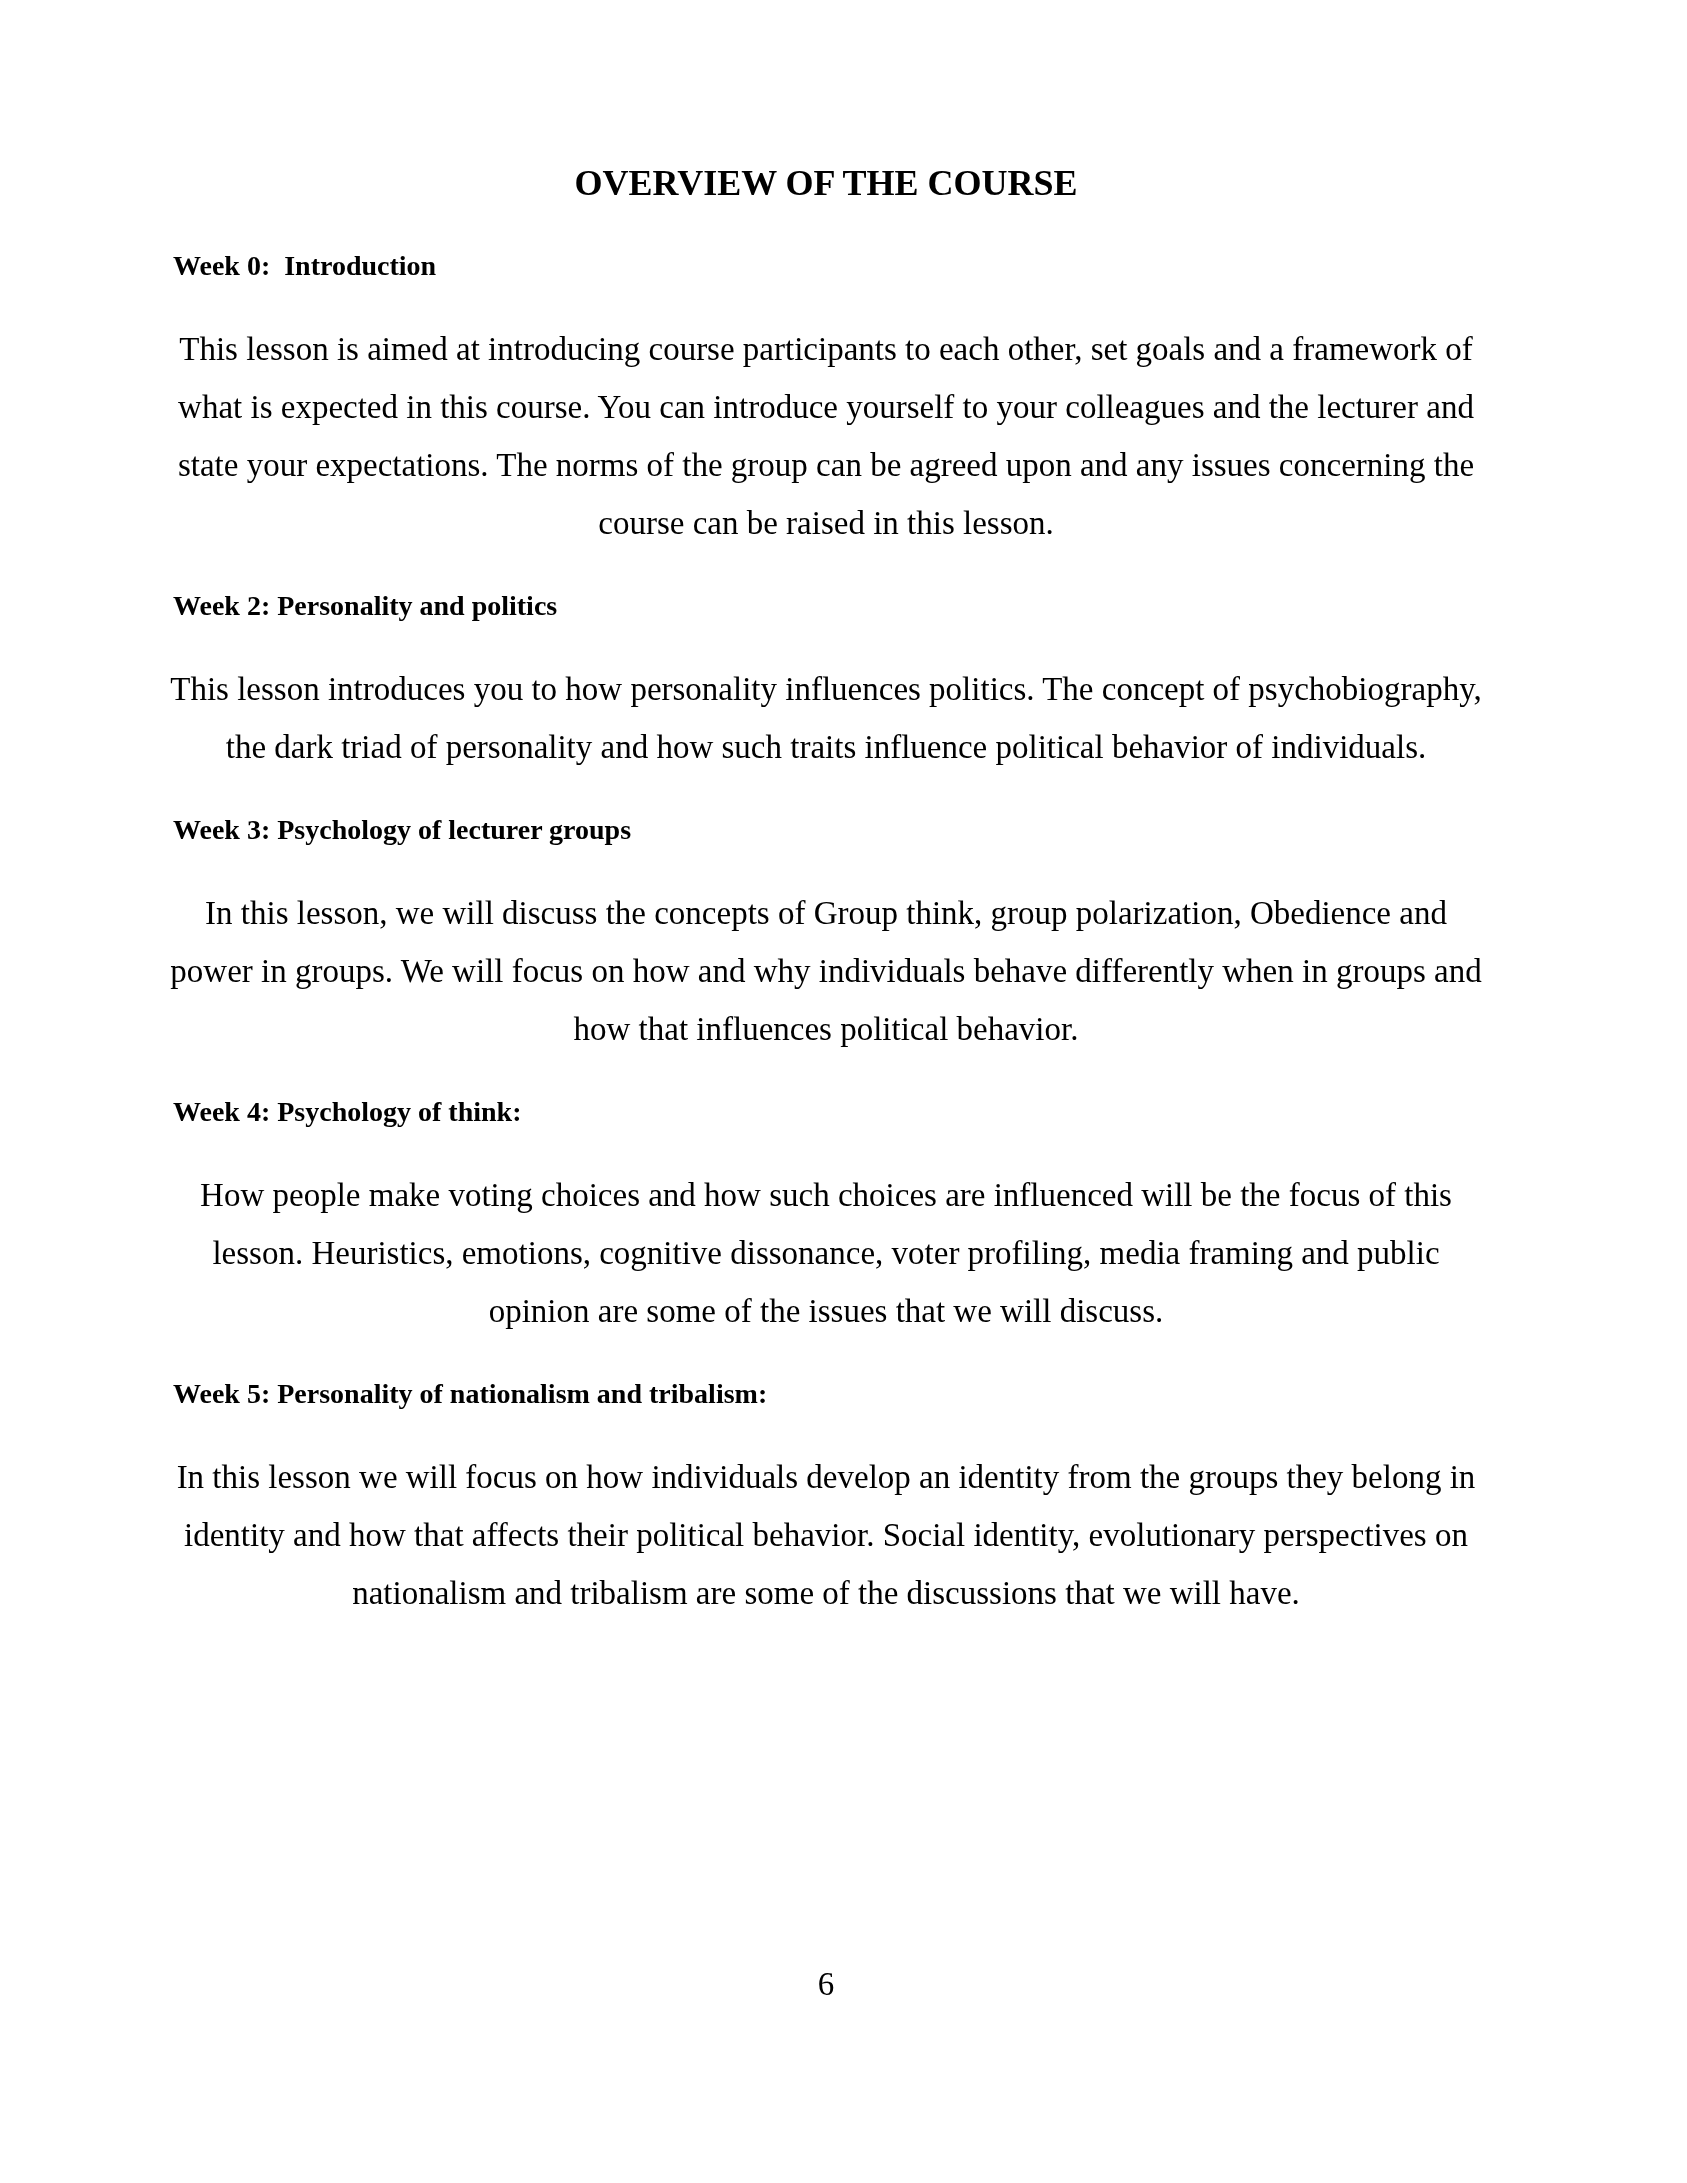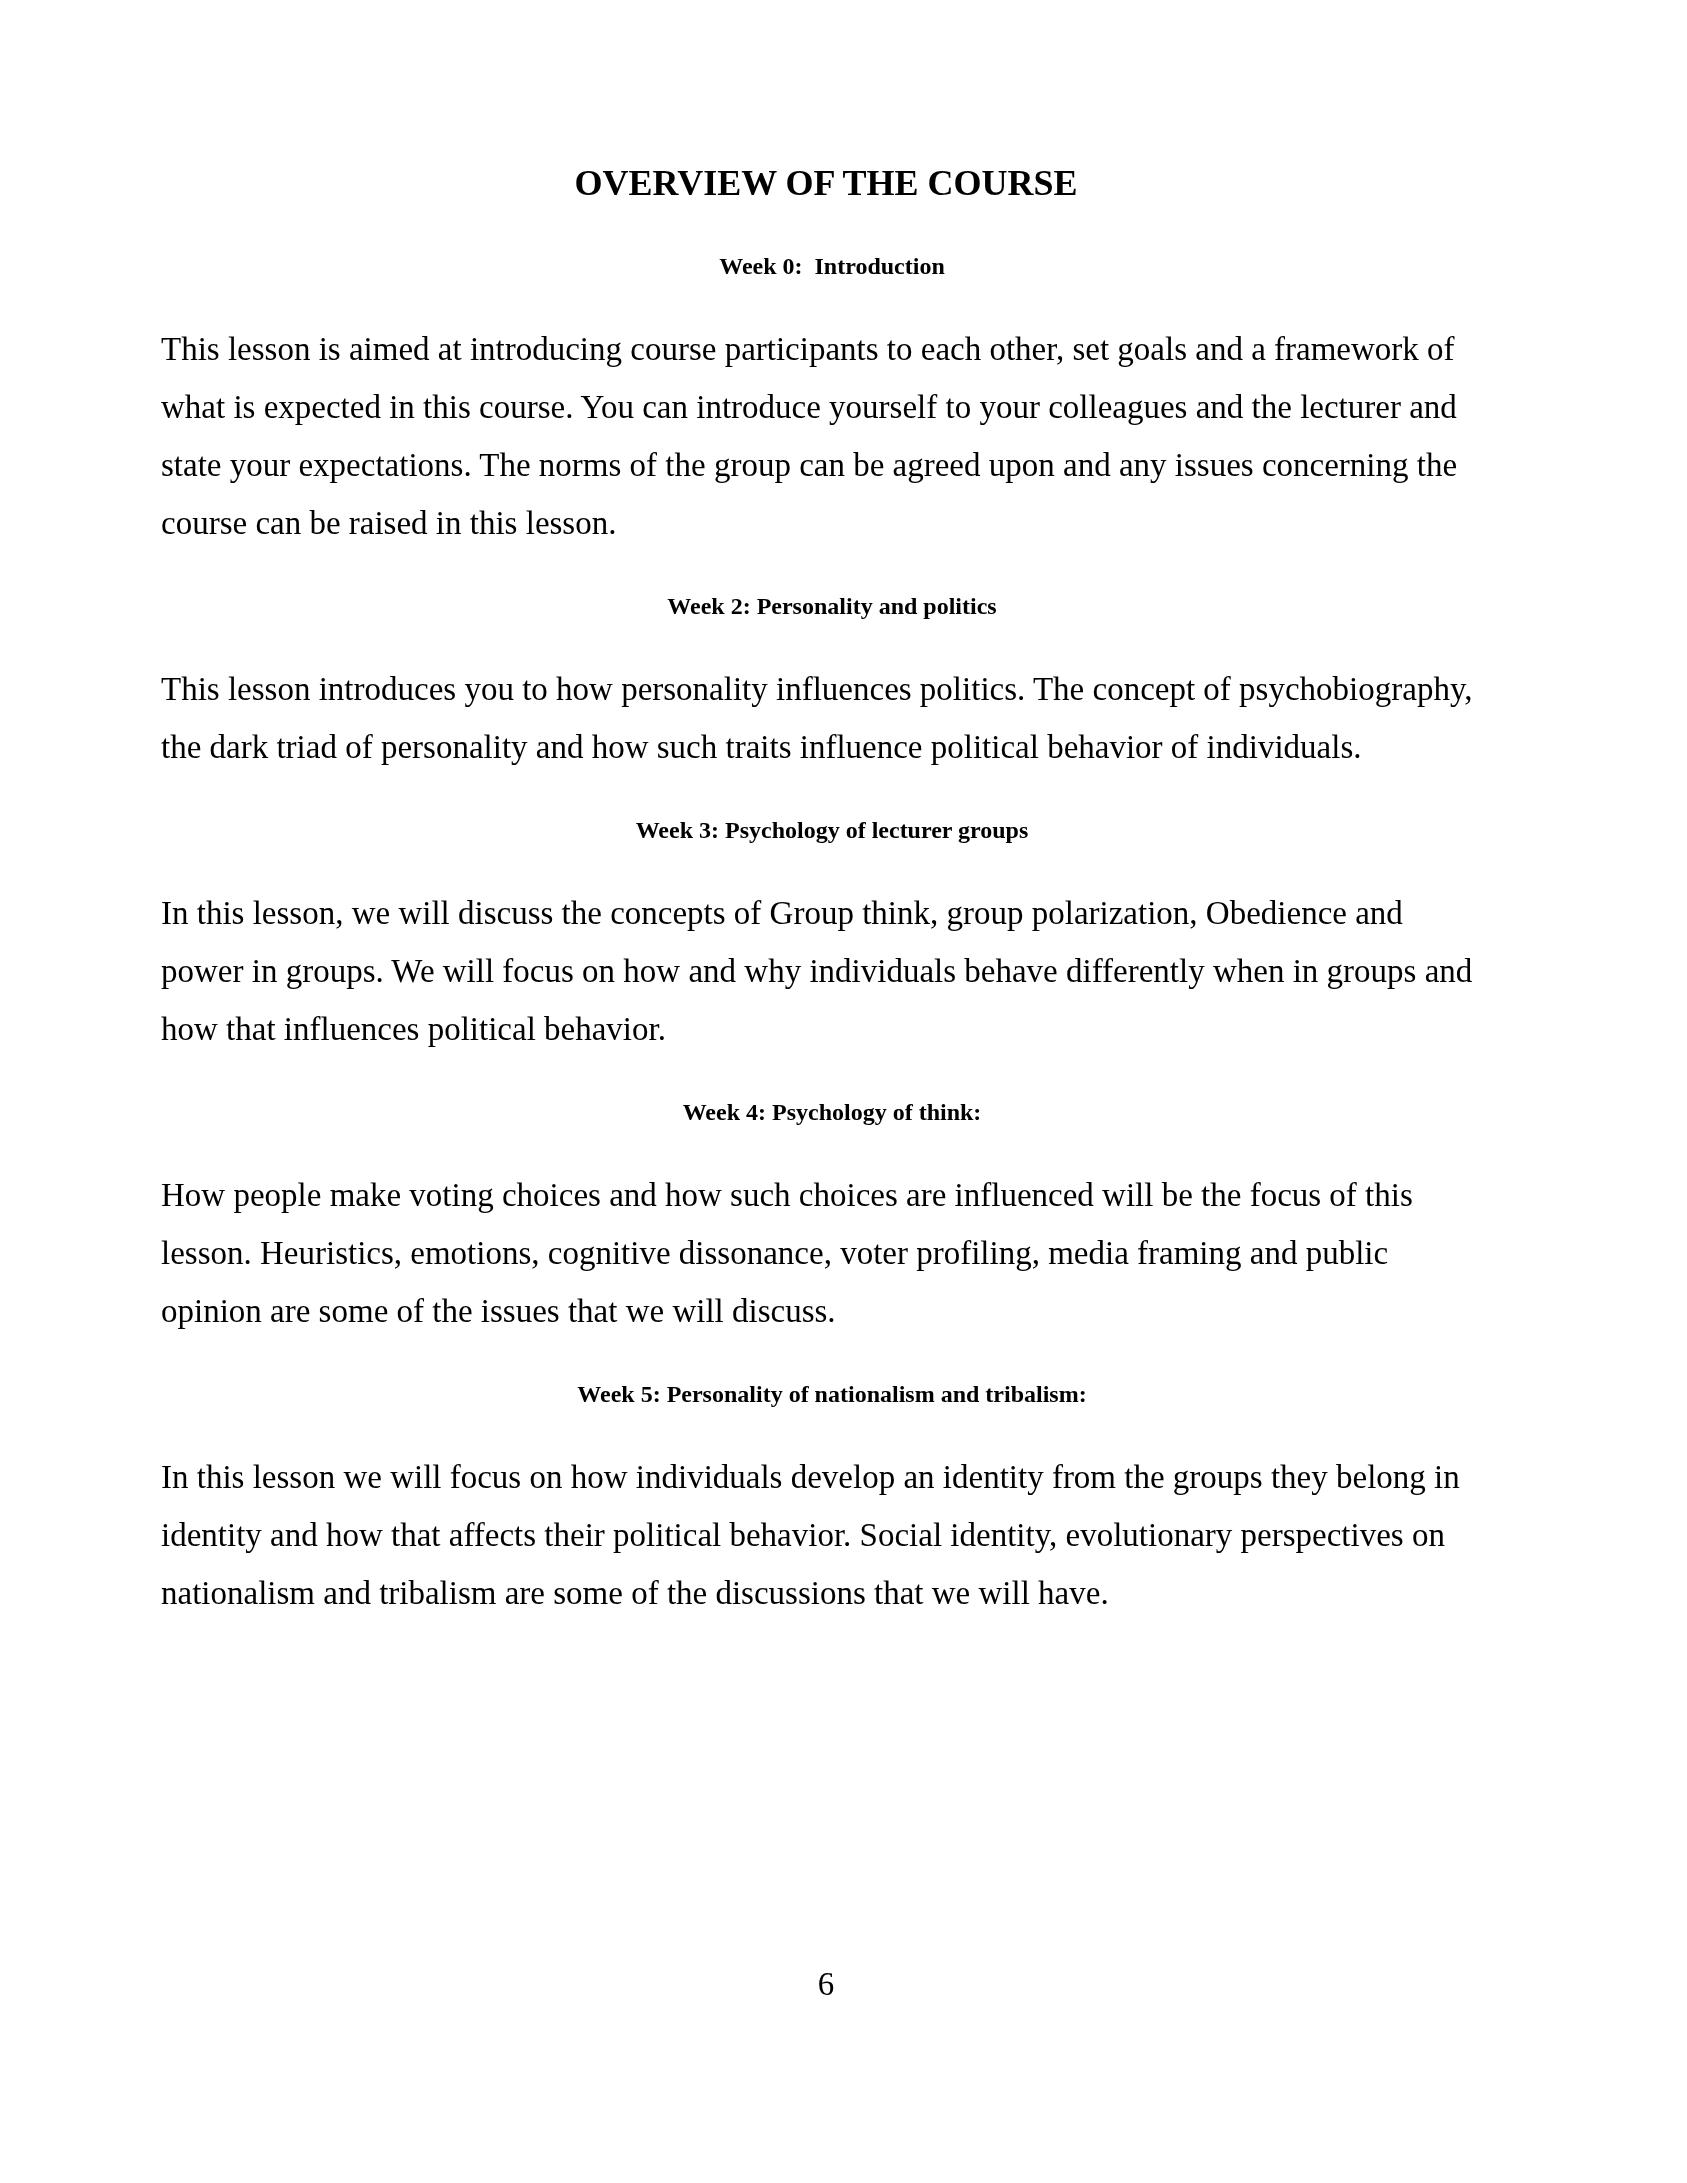--- a/index.html
+++ b/index.html
@@ -21,32 +21,32 @@
   }
   .title {
     font-size: 36px;
     font-weight: bold;
     line-height: 58px;
     text-align: center;
     white-space: pre-wrap;
     margin: 0 0 25px 0;
   }
   .heading {
-    font-size: 24px;
+    font-size: 28px;
     font-weight: bold;
     line-height: 58px;
-    text-align: center;
+    text-align: left;
     white-space: pre-wrap;
     margin: 0 0 25px 12px;
   }
   .body-text {
     font-size: 33px;
     font-weight: normal;
     line-height: 58px;
-    text-align: left;
+    text-align: center;
     margin: 0 0 25px 0;
     word-spacing: normal;
   }
   .footer {
     position: absolute;
     left: 161px;
     top: 1955px;
     width: 1330px;
     text-align: center;
     font-size: 33px;

